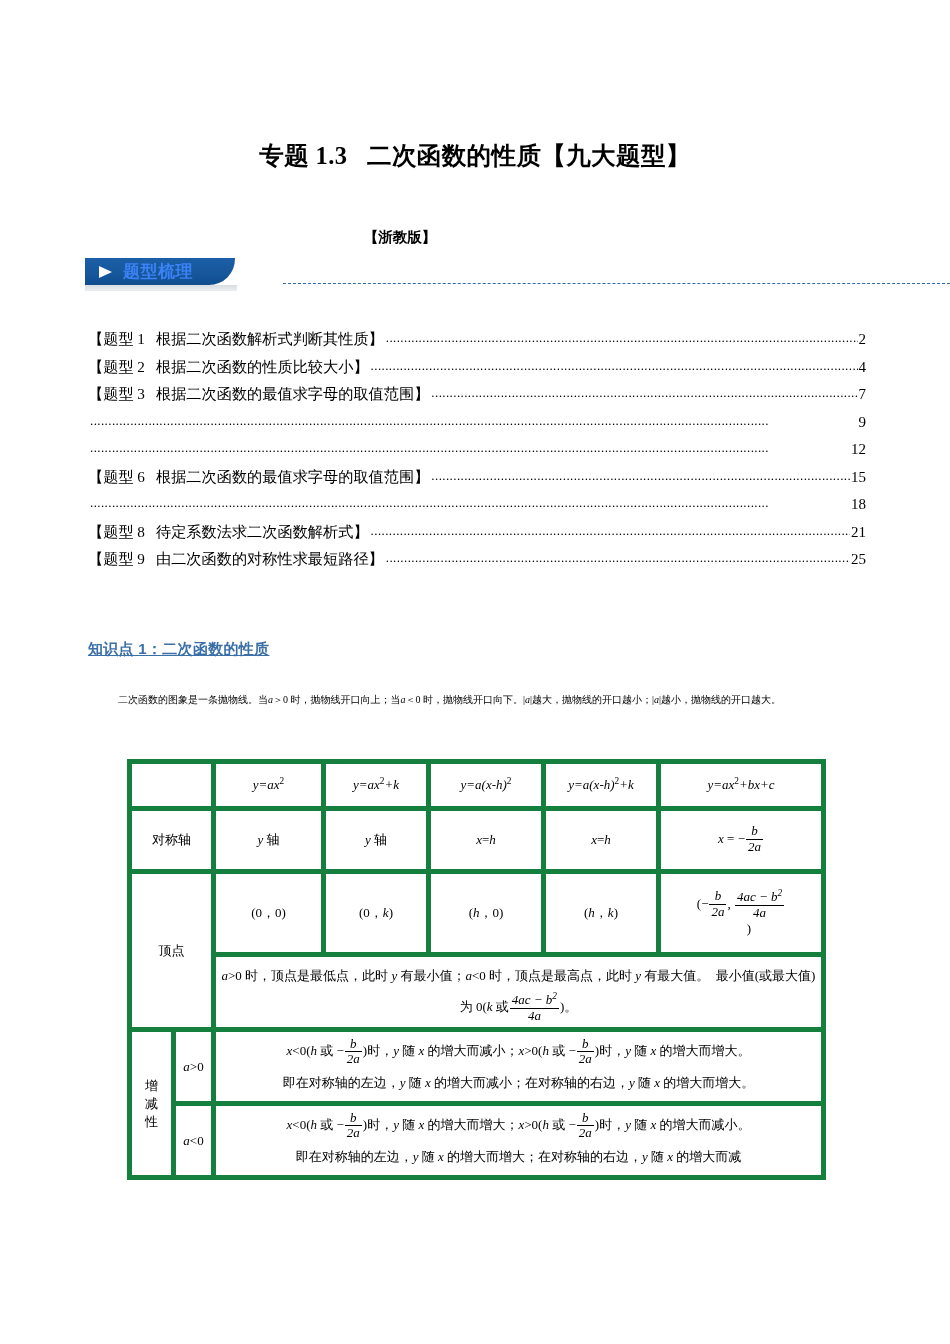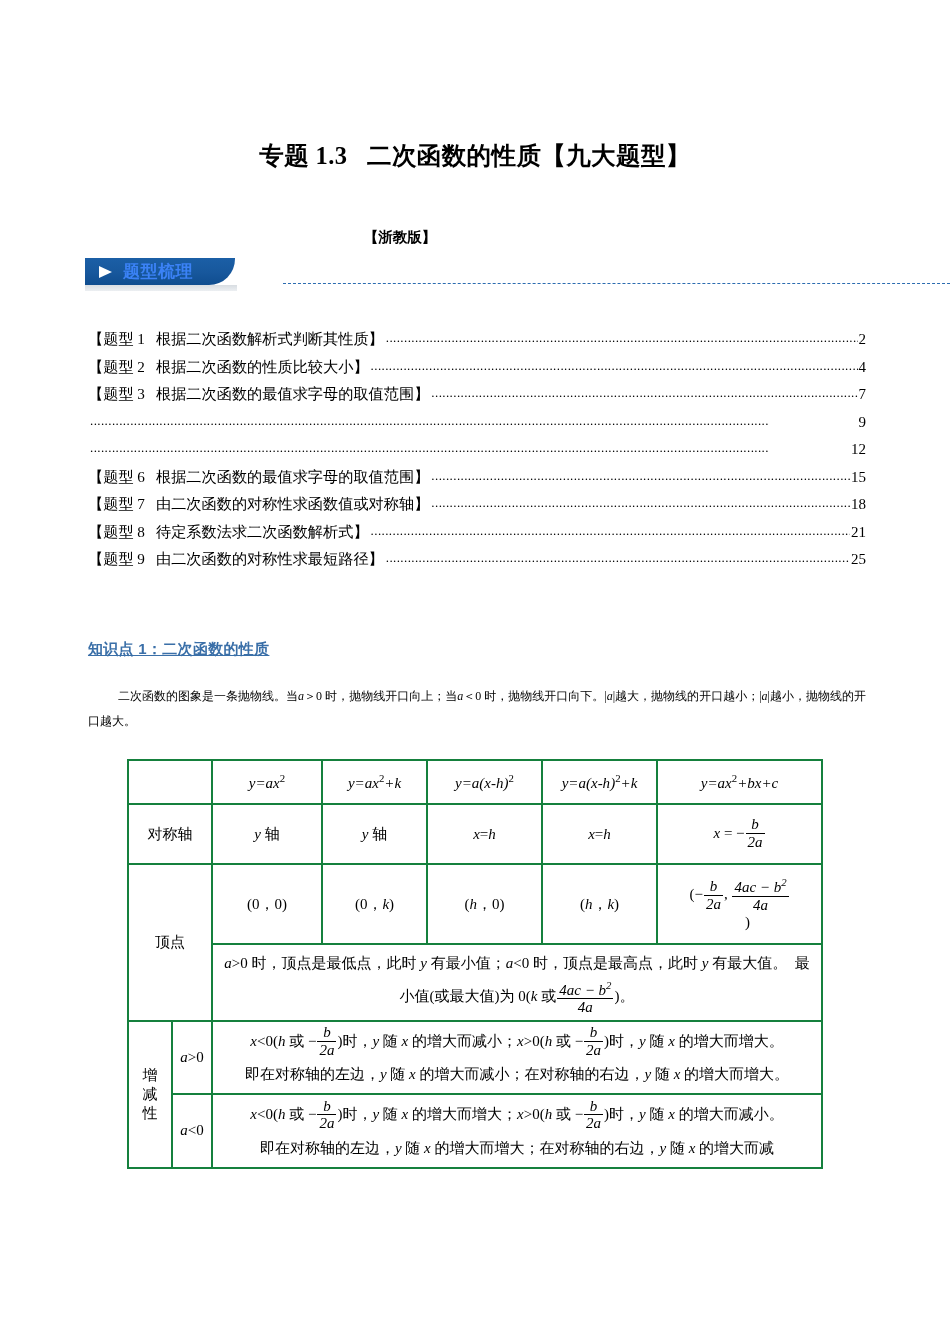--- a/index.html
+++ b/index.html
@@ -136,40 +136,40 @@
     color: #3a6fa8;
     letter-spacing: 0.3px;
     text-decoration: underline;
   }
 
   
   .body-para {
     position: absolute;
     left: 88px; top: 684px;
     width: 778px;
-    font-size: 12px;
-    line-height: 25px;
+    font-size: 10px;
+    line-height: 31px;
     text-indent: 30px;
     text-align: justify;
   }
 
   
   .tbl-wrap {
     position: absolute;
     left: 127px; top: 759px;
     width: 694px;
   }
   table.prop {
     border-collapse: collapse;
     width: 694px;
     table-layout: fixed;
   }
   table.prop td {
-    border: 2px solid #15803d;
-    font-size: 15px;
+    border: 5px solid #15803d;
+    font-size: 13px;
     vertical-align: middle;
     text-align: center;
     padding: 3px 4px;
   }
   td.hdr { height: 36px; font-style: italic; font-size: 13.5px; }
   td.rowlbl { font-size: 13.5px; font-style: normal; }
   td.axisrow { height: 52px; font-size: 13.5px; }
   td.vertrow { height: 72px; }
   td.txt {
     text-align: left;
@@ -239,21 +239,20 @@
     <div class="toc-row">
       <span class="leader">..........................................................................................................................................................................................</span>
       <span class="pg">12</span>
     </div>
     <div class="toc-row">
       <span class="t-label"><span>【题型 6</span><span class="gap"></span><span>根据二次函数的最值求字母的取值范围】</span></span>
       <span class="leader">..........................................................................................................................................................................................</span>
       <span class="pg">15</span>
     </div>
     <div class="toc-row">
-      <span class="t-label"><span>【题型 7</span><span class="gap"></span><span>由二次函数的对称性求函数值或对称轴】</span></span>
       <span class="leader">..........................................................................................................................................................................................</span>
       <span class="pg">18</span>
     </div>
     <div class="toc-row">
       <span class="t-label"><span>【题型 8</span><span class="gap"></span><span>待定系数法求二次函数解析式】</span></span>
       <span class="leader">..........................................................................................................................................................................................</span>
       <span class="pg">21</span>
     </div>
     <div class="toc-row">
       <span class="t-label"><span>【题型 9</span><span class="gap"></span><span>由二次函数的对称性求最短路径】</span></span>

